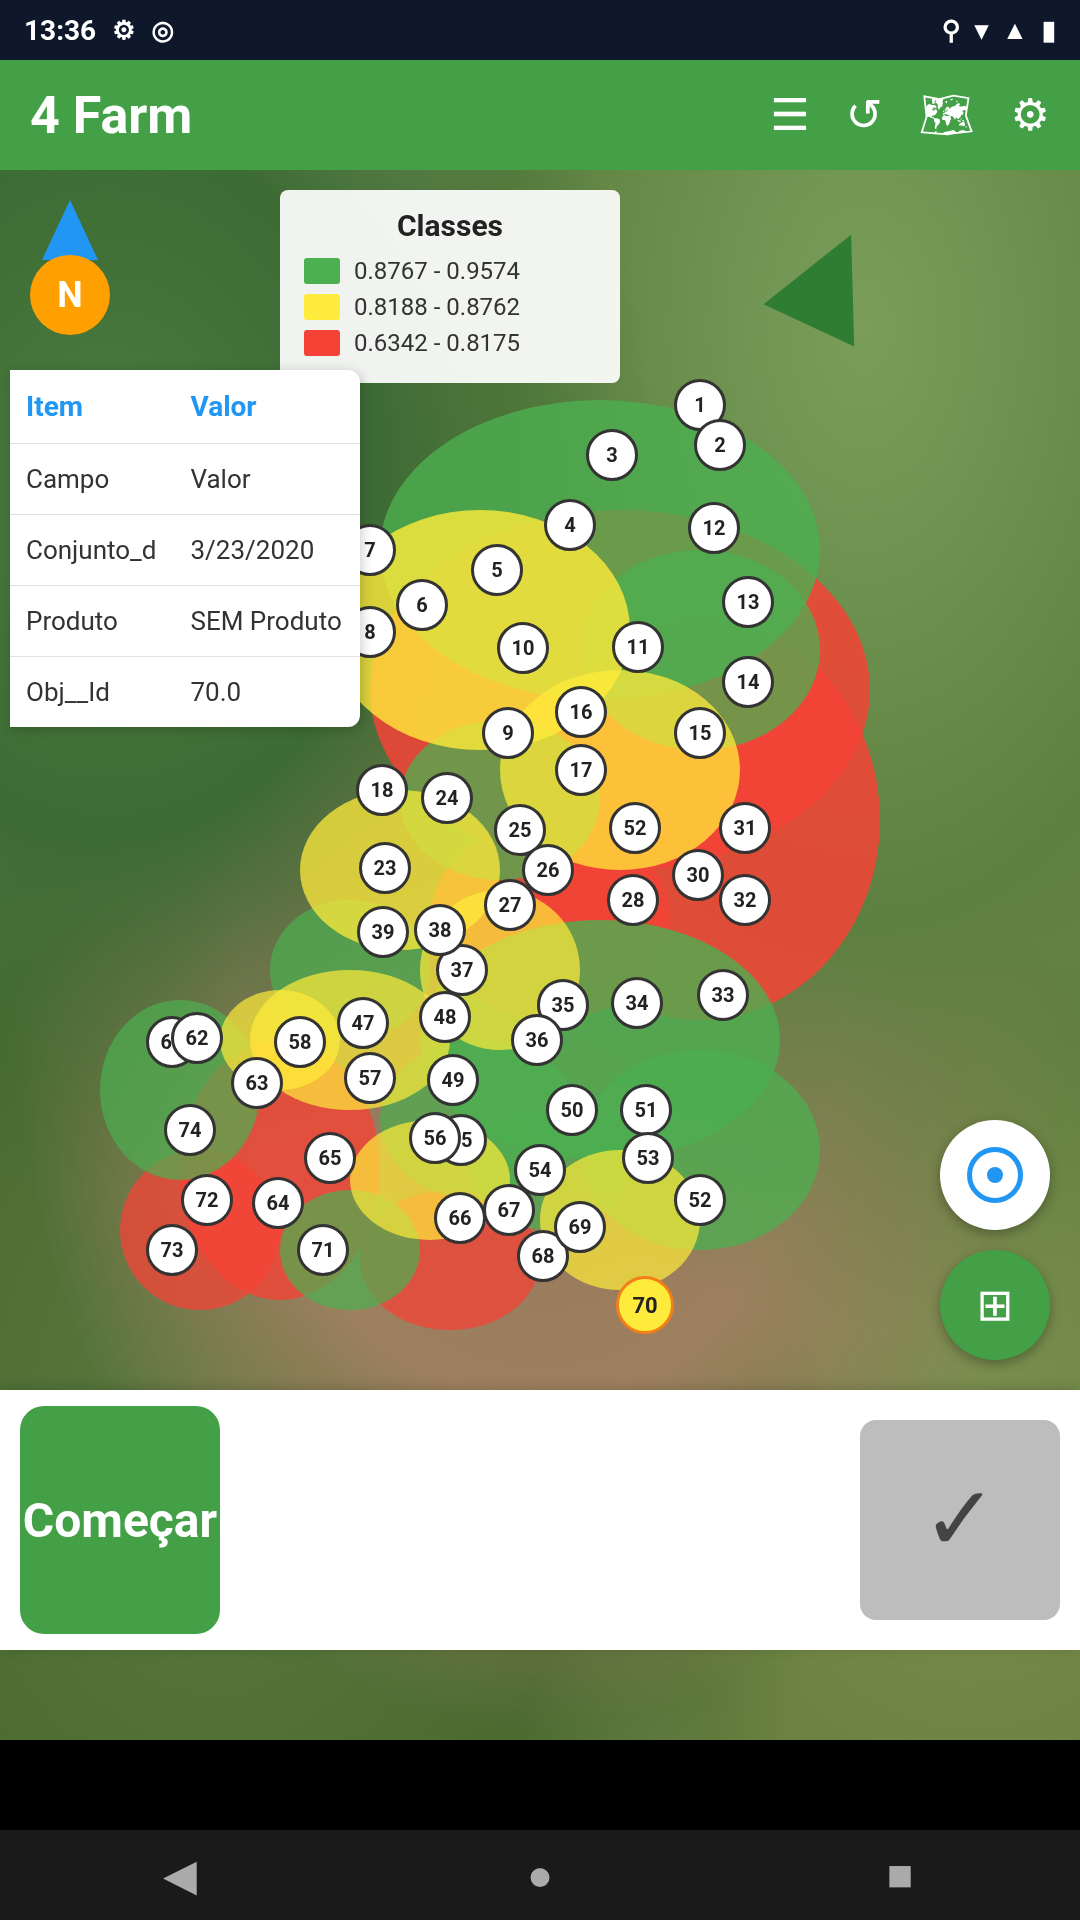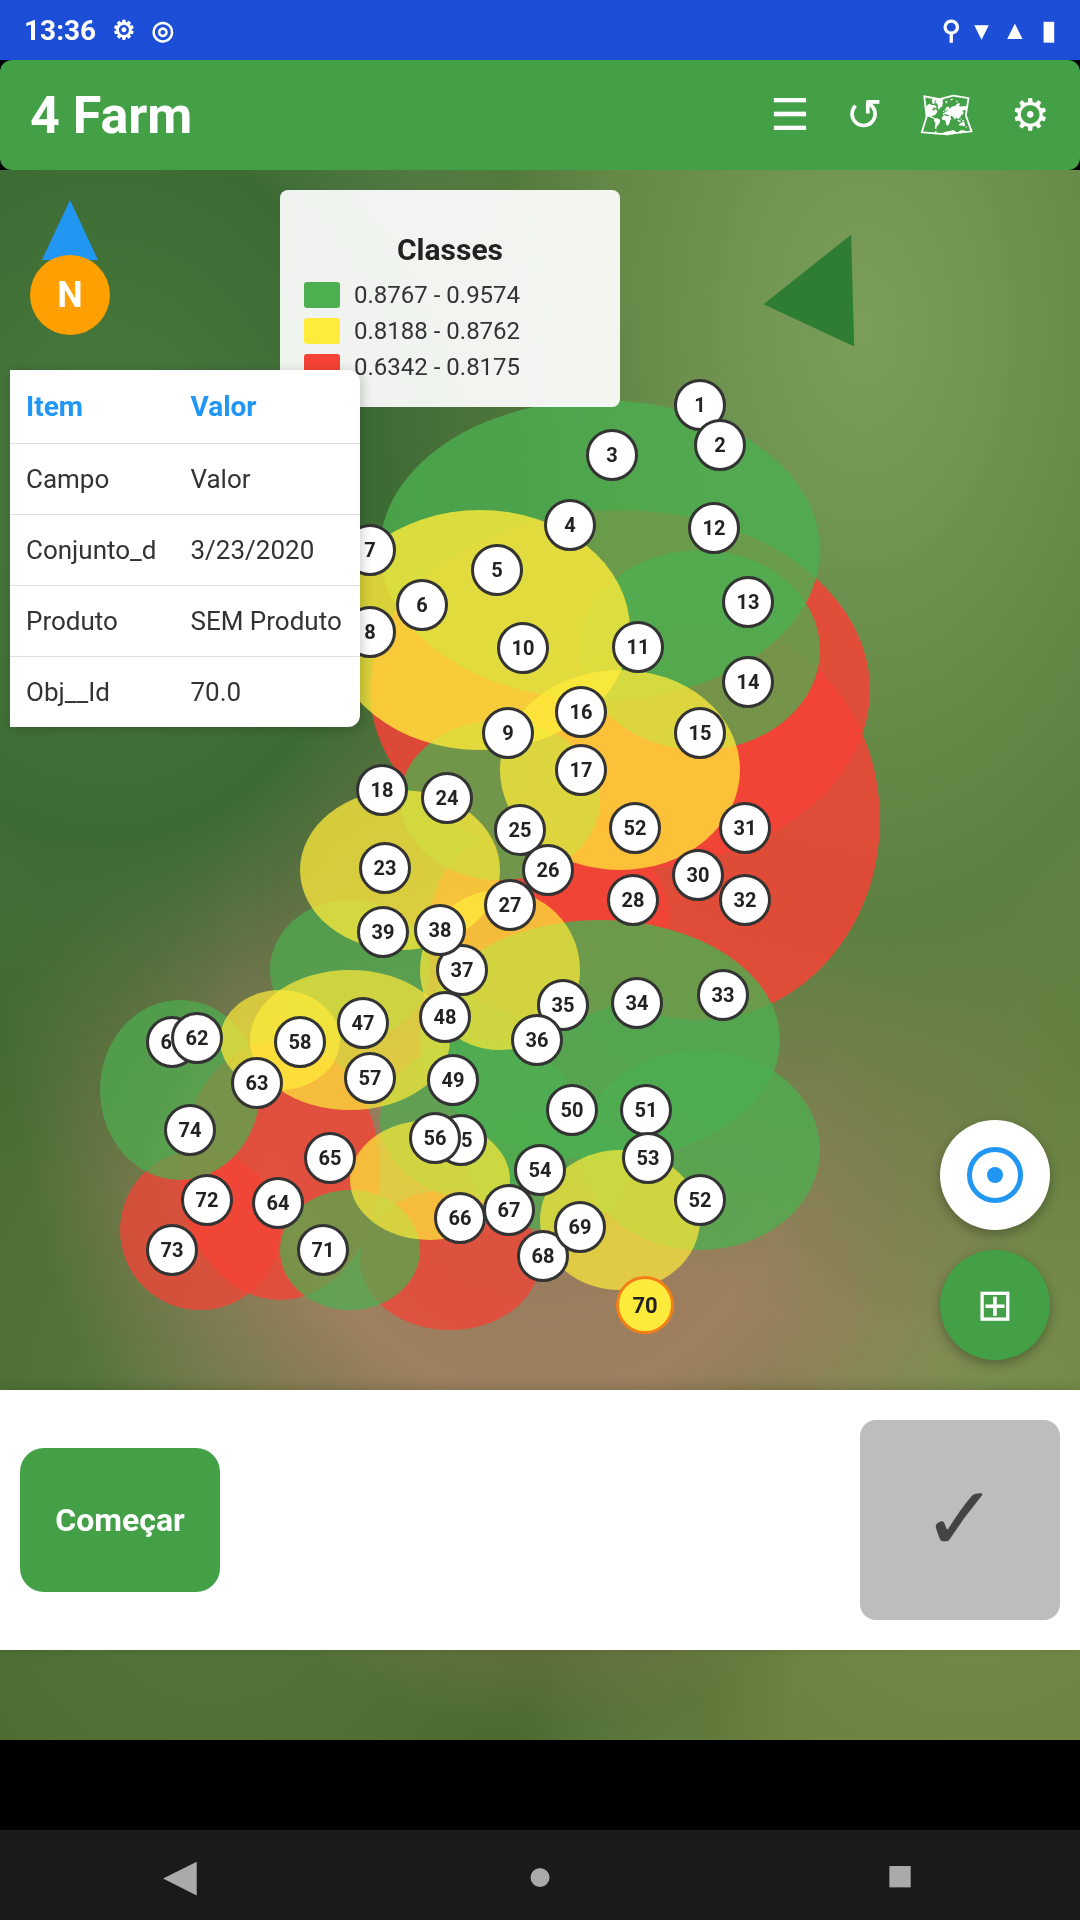--- a/index.html
+++ b/index.html
@@ -10,21 +10,21 @@
       font-family: 'Roboto', Arial, sans-serif;
       overflow: hidden;
       background: #000;
       position: relative;
     }
 
     
     .status-bar {
       width: 100%;
       height: 60px;
-      background: #1d4ed8;
+      background: #0f172a;
       display: flex;
       align-items: center;
       justify-content: space-between;
       padding: 16px 24px;
       color: white;
       font-size: 28px;
       font-weight: bold;
       z-index: 100;
       position: relative;
     }
@@ -37,21 +37,20 @@
       width: 100%;
       height: 110px;
       background: #43a047;
       display: flex;
       align-items: center;
       justify-content: space-between;
       padding: 0 30px;
       color: white;
       z-index: 100;
       position: relative;
-      border-radius: 12px;
     }
     .toolbar-title {
       font-size: 52px;
       font-weight: bold;
       color: white;
     }
     .toolbar-icons {
       display: flex;
       align-items: center;
       gap: 36px;
@@ -127,21 +126,20 @@
       padding: 18px 24px;
       z-index: 50;
       min-width: 340px;
     }
     .legend-title {
       font-size: 30px;
       font-weight: bold;
       text-align: center;
       margin-bottom: 14px;
       color: #222;
-      margin-top: 24px;
     }
     .legend-item {
       display: flex;
       align-items: center;
       gap: 14px;
       margin-bottom: 8px;
       font-size: 24px;
       color: #333;
     }
     .legend-color {
@@ -301,29 +299,29 @@
       display: flex;
       align-items: center;
       justify-content: space-between;
       padding: 0 20px;
       z-index: 70;
       box-shadow: 0 -2px 12px rgba(0,0,0,0.15);
     }
 
     .start-button {
       width: 200px;
-      height: 144px;
+      height: 228px;
       background: #43a047;
       border-radius: 24px;
       display: flex;
       align-items: center;
       justify-content: center;
       cursor: pointer;
       color: white;
-      font-size: 32px;
+      font-size: 48px;
       font-weight: bold;
       text-align: center;
       flex-shrink: 0;
     }
 
     .bottom-center {
       flex: 1;
       display: flex;
       flex-direction: column;
       align-items: center;

